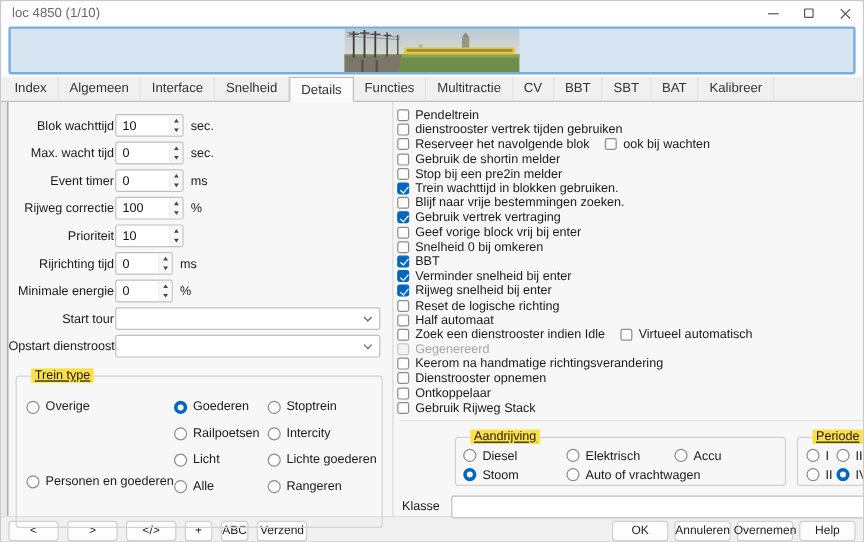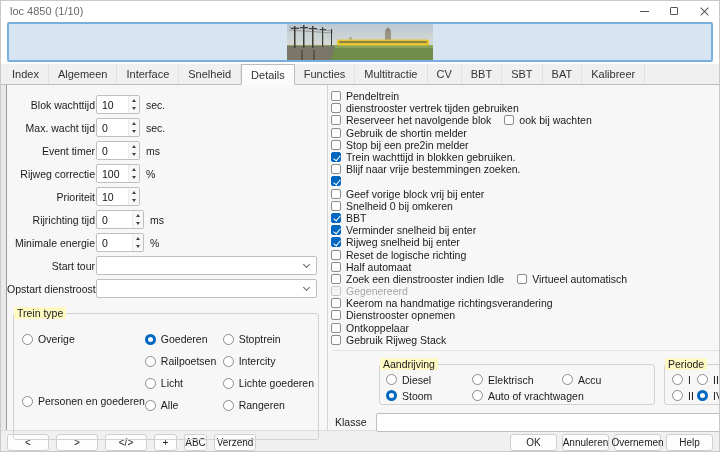--- a/index.html
+++ b/index.html
@@ -24,34 +24,34 @@
   .tabbar{height:21px;background:#f0f0f0;display:flex;align-items:stretch;border-bottom:1px solid #bdbdbd;padding-left:2px;}
   .tab{padding:0 9px;font-size:11px;color:#333;display:flex;align-items:center;border-right:1px solid #e1e1e1;white-space:nowrap;position:relative;cursor:default;}
   .tab[data-active="true"]{background:#fbfbfb;border:1px solid #bdbdbd;border-bottom:1px solid #fbfbfb;margin-bottom:-1px;z-index:2;}
   
   .content{display:flex;height:345px;background:#e9e9e9;position:relative;padding-right:7px;}
   .left-pane{width:322px;background:#f7f7f7;border-left:1px solid #9a9a9a;margin-left:5px;border-right:1px solid #d5d5d5;padding-top:8px;}
   .right-pane{flex:1;background:#f7f7f7;padding:3px 6px 0 3px;border-right:1px solid #dcdcdc;}
   
   .frow{display:flex;align-items:center;height:23px;}
   .flabel{width:88px;text-align:right;margin-right:1px;font-size:10.5px;color:#1a1a1a;white-space:nowrap;}
-  .spin{width:44px;height:19px;border:1px solid #bfbfbf;border-radius:2px;background:#fff;display:flex;overflow:hidden;}
+  .spin{width:57px;height:19px;border:1px solid #bfbfbf;border-radius:2px;background:#fff;display:flex;overflow:hidden;}
   .spin.wide{width:48px;}
   .spin .val{flex:1;font-size:10.5px;color:#111;padding:3px 0 0 5px;}
   .spin-btns{width:11px;display:flex;flex-direction:column;border-left:1px solid #ececec;}
   .sb{flex:1;display:flex;align-items:center;justify-content:center;background:#f7f7f7;cursor:default;}
   .tri-up{width:0;height:0;border-left:2.5px solid transparent;border-right:2.5px solid transparent;border-bottom:3.5px solid #444;display:block;}
   .tri-down{width:0;height:0;border-left:2.5px solid transparent;border-right:2.5px solid transparent;border-top:3.5px solid #444;display:block;}
   .unit{font-size:10.5px;color:#1a1a1a;margin-left:6px;}
   .combo{width:221px;height:19px;border:1px solid #bfbfbf;border-radius:2px;background:#fff;display:flex;align-items:center;}
   .combo-val{flex:1;font-size:10.5px;padding-left:5px;color:#111;}
   .chev{width:5px;height:5px;border-right:1px solid #666;border-bottom:1px solid #666;transform:rotate(45deg);margin:-2px 7px 0 0;display:block;}
   
   .groupbox{position:relative;border:1px solid #d2d2d2;border-radius:3px;}
-  .legend{position:absolute;top:-7px;left:0;background:#fef9c3;padding:0 3px;font-size:10.5px;color:#1a1a1a;white-space:nowrap;}
+  .legend{position:absolute;top:-7px;left:12px;background:#fde047;padding:0 3px;font-size:10.5px;color:#1a1a1a;white-space:nowrap;text-decoration:underline;}
   .trein{margin:13px 8px 0 6px;height:127px;padding:14px 4px 0 8px;}
   .tt-cols{display:flex;}
   .tt-col{display:flex;flex-direction:column;}
   .tt-col.c1{width:132px;gap:40px;}
   .tt-col.c2{width:97px;}
   .tt-col.c3{flex:1;}
   .radio{display:flex;align-items:center;height:22px;cursor:default;}
   .rdot{width:11px;height:11px;border:1px solid #8c8c8c;border-radius:50%;background:#fff;margin-right:5px;flex:none;display:block;}
   .radio[data-checked="true"] .rdot{border:3.5px solid #0067c0;}
   .rlabel{font-size:10.5px;color:#1a1a1a;white-space:nowrap;}
@@ -395,20 +395,21 @@
           </div>
         <div class="cb-row">
             <span class="cb" data-checked="false">
               <i class="cbox"></i>
               <span class="cb-label">Blijf naar vrije bestemmingen zoeken.</span>
             </span>
           </div>
         <div class="cb-row">
             <span class="cb" data-checked="true">
               <i class="cbox"></i>
+              <span class="cb-label">Gebruik vertrek vertraging</span>
             </span>
           </div>
         <div class="cb-row">
             <span class="cb" data-checked="false">
               <i class="cbox"></i>
               <span class="cb-label">Geef vorige block vrij bij enter</span>
             </span>
           </div>
         <div class="cb-row">
             <span class="cb" data-checked="false">

